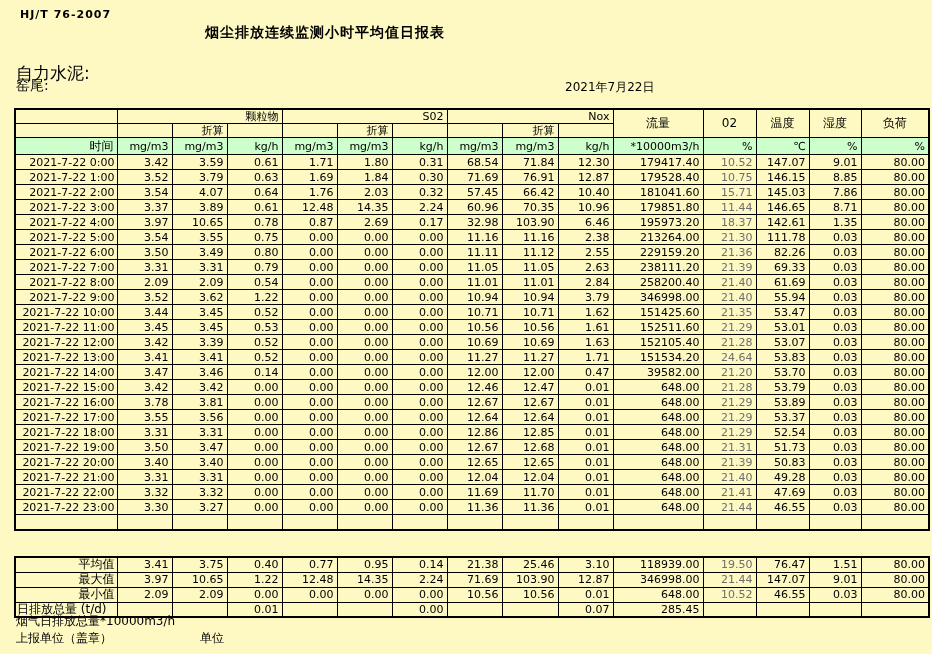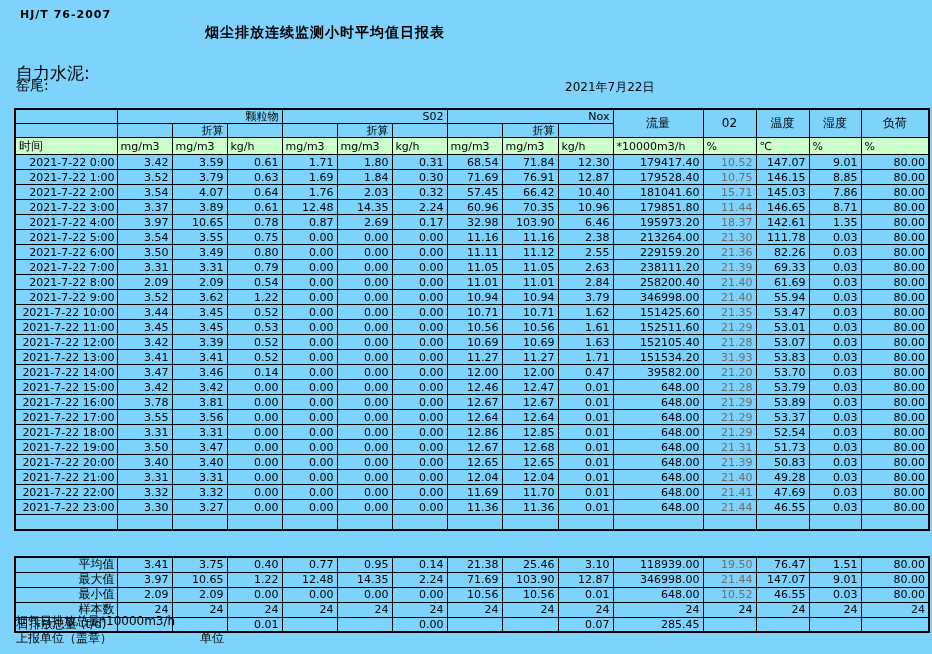--- a/index.html
+++ b/index.html
@@ -1,37 +1,37 @@
 <!DOCTYPE html>
 <html><head>
 <meta charset="utf-8">
 <style>
   * { margin:0; padding:0; box-sizing:border-box; }
   body { background:#d9d9d9; font-family:"DejaVu Sans", sans-serif; }
   .page {
-    position:relative; width:932px; height:654px; background:#7dd3fc;
+    position:relative; width:932px; height:654px; background:#fef9c3;
     color:#000; overflow:hidden;
   }
   .std-label { position:absolute; left:20px; top:8px; font-size:11px; font-weight:bold; letter-spacing:1px; }
   .page-title { position:absolute; left:205px; top:24px; font-size:14px; font-weight:bold; letter-spacing:1px; }
   .company-label { position:absolute; left:16px; top:62px; font-size:17px; font-weight:normal; }
   .kiln-label { position:absolute; left:16px; top:77px; font-size:14px; font-weight:normal; }
   .report-date { position:absolute; left:565px; top:79px; font-size:12px; }
 
   table { border-collapse:collapse; table-layout:fixed; }
   .main-table { position:absolute; left:14px; top:108px; border:2px solid #000; }
   .summary-table { position:absolute; left:14px; top:532px; border:2px solid #000;margin-top:24px; }
   td {
     border:1px solid #000; font-size:11px; height:15px; line-height:13px;
     white-space:nowrap; overflow:hidden; padding:0 3px;
   }
   .hdr-row td { height:14px; }
   .group-cell { text-align:right; font-size:11px; }
   .single-cell { text-align:center; font-size:12px; }
-  .green { background:#ccffcc; text-align:left; height:17px; }
+  .green { background:#ccffcc; text-align:right; height:17px; }
   .time-hdr { font-size:12px; }
   .time-cell { text-align:right; padding-right:2px; }
   .num-cell { text-align:right; }
   .o2 { color:#6e6e6e; }
   .sum-label { text-align:right; font-size:12px; padding-right:2px; }
   .sum-label-left { text-align:left; font-size:12px; padding-left:1px; }
   .spacer-row td { height:15px; }
 
   .footer-total { position:absolute; left:16px; top:613px; font-size:12px; }
   .footer-report-unit { position:absolute; left:16px; top:630px; font-size:12px; }
@@ -335,21 +335,21 @@
           <td class="num-cell">3.41</td>
           <td class="num-cell">3.41</td>
           <td class="num-cell">0.52</td>
           <td class="num-cell">0.00</td>
           <td class="num-cell">0.00</td>
           <td class="num-cell">0.00</td>
           <td class="num-cell">11.27</td>
           <td class="num-cell">11.27</td>
           <td class="num-cell">1.71</td>
           <td class="num-cell">151534.20</td>
-          <td class="num-cell o2">31.93</td>
+          <td class="num-cell o2">24.64</td>
           <td class="num-cell">53.83</td>
           <td class="num-cell">0.03</td>
           <td class="num-cell">80.00</td>
         </tr>
         <tr>
           <td class="time-cell">2021-7-22 14:00</td>
           <td class="num-cell">3.47</td>
           <td class="num-cell">3.46</td>
           <td class="num-cell">0.14</td>
           <td class="num-cell">0.00</td>
@@ -603,37 +603,20 @@
           <td class="num-cell">10.56</td>
           <td class="num-cell">10.56</td>
           <td class="num-cell">0.01</td>
           <td class="num-cell">648.00</td>
           <td class="num-cell o2">10.52</td>
           <td class="num-cell">46.55</td>
           <td class="num-cell">0.03</td>
           <td class="num-cell">80.00</td>
         </tr>
         <tr>
-          <td class="sum-label">样本数</td>
-          <td class="num-cell">24</td>
-          <td class="num-cell">24</td>
-          <td class="num-cell">24</td>
-          <td class="num-cell">24</td>
-          <td class="num-cell">24</td>
-          <td class="num-cell">24</td>
-          <td class="num-cell">24</td>
-          <td class="num-cell">24</td>
-          <td class="num-cell">24</td>
-          <td class="num-cell">24</td>
-          <td class="num-cell">24</td>
-          <td class="num-cell">24</td>
-          <td class="num-cell">24</td>
-          <td class="num-cell">24</td>
-        </tr>
-        <tr>
           <td class="sum-label-left">日排放总量 (t/d)</td>
           <td class="num-cell"></td>
           <td class="num-cell"></td>
           <td class="num-cell">0.01</td>
           <td class="num-cell"></td>
           <td class="num-cell"></td>
           <td class="num-cell">0.00</td>
           <td class="num-cell"></td>
           <td class="num-cell"></td>
           <td class="num-cell">0.07</td>

